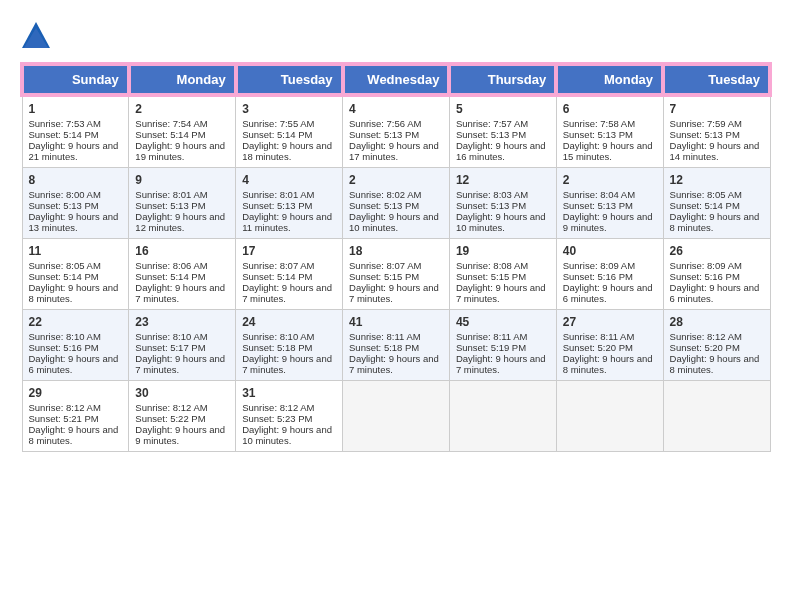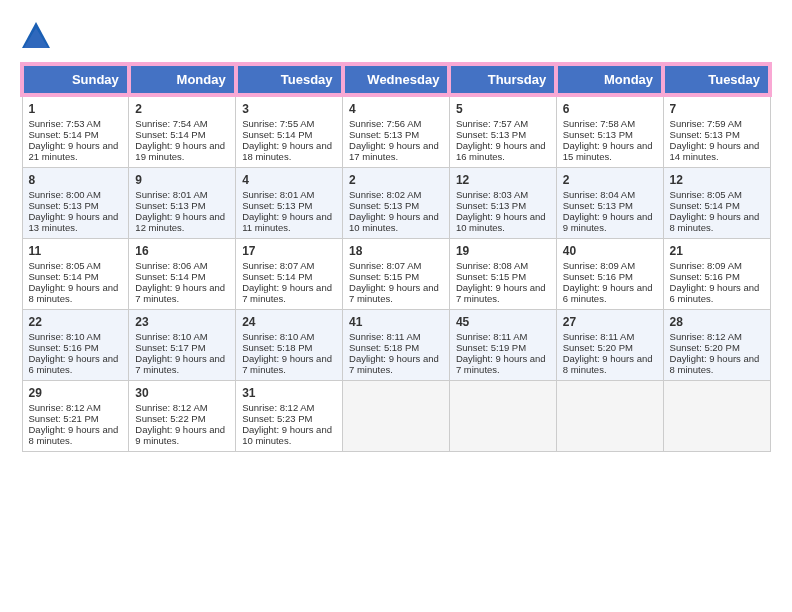--- a/index.html
+++ b/index.html
@@ -141,21 +141,21 @@
         <td><span class="day-num">2</span><span>Sunrise: 8:04 AM<br>Sunset: 5:13 PM<br>Daylight: 9 hours and 9 minutes.</span></td>
         <td><span class="day-num">12</span><span>Sunrise: 8:05 AM<br>Sunset: 5:14 PM<br>Daylight: 9 hours and 8 minutes.</span></td>
       </tr>
       <tr>
         <td><span class="day-num">11</span><span>Sunrise: 8:05 AM<br>Sunset: 5:14 PM<br>Daylight: 9 hours and 8 minutes.</span></td>
         <td><span class="day-num">16</span><span>Sunrise: 8:06 AM<br>Sunset: 5:14 PM<br>Daylight: 9 hours and 7 minutes.</span></td>
         <td><span class="day-num">17</span><span>Sunrise: 8:07 AM<br>Sunset: 5:14 PM<br>Daylight: 9 hours and 7 minutes.</span></td>
         <td><span class="day-num">18</span><span>Sunrise: 8:07 AM<br>Sunset: 5:15 PM<br>Daylight: 9 hours and 7 minutes.</span></td>
         <td><span class="day-num">19</span><span>Sunrise: 8:08 AM<br>Sunset: 5:15 PM<br>Daylight: 9 hours and 7 minutes.</span></td>
         <td><span class="day-num">40</span><span>Sunrise: 8:09 AM<br>Sunset: 5:16 PM<br>Daylight: 9 hours and 6 minutes.</span></td>
-        <td><span class="day-num">21</span><span>Sunrise: 8:09 AM<br>Sunset: 5:16 PM<br>Daylight: 9 hours and 6 minutes.</span></td>
+        <td><span class="day-num">26</span><span>Sunrise: 8:09 AM<br>Sunset: 5:16 PM<br>Daylight: 9 hours and 6 minutes.</span></td>
       </tr>
       <tr>
         <td><span class="day-num">22</span><span>Sunrise: 8:10 AM<br>Sunset: 5:16 PM<br>Daylight: 9 hours and 6 minutes.</span></td>
         <td><span class="day-num">23</span><span>Sunrise: 8:10 AM<br>Sunset: 5:17 PM<br>Daylight: 9 hours and 7 minutes.</span></td>
         <td><span class="day-num">24</span><span>Sunrise: 8:10 AM<br>Sunset: 5:18 PM<br>Daylight: 9 hours and 7 minutes.</span></td>
         <td><span class="day-num">41</span><span>Sunrise: 8:11 AM<br>Sunset: 5:18 PM<br>Daylight: 9 hours and 7 minutes.</span></td>
         <td><span class="day-num">45</span><span>Sunrise: 8:11 AM<br>Sunset: 5:19 PM<br>Daylight: 9 hours and 7 minutes.</span></td>
         <td><span class="day-num">27</span><span>Sunrise: 8:11 AM<br>Sunset: 5:20 PM<br>Daylight: 9 hours and 8 minutes.</span></td>
         <td><span class="day-num">28</span><span>Sunrise: 8:12 AM<br>Sunset: 5:20 PM<br>Daylight: 9 hours and 8 minutes.</span></td>
       </tr>

